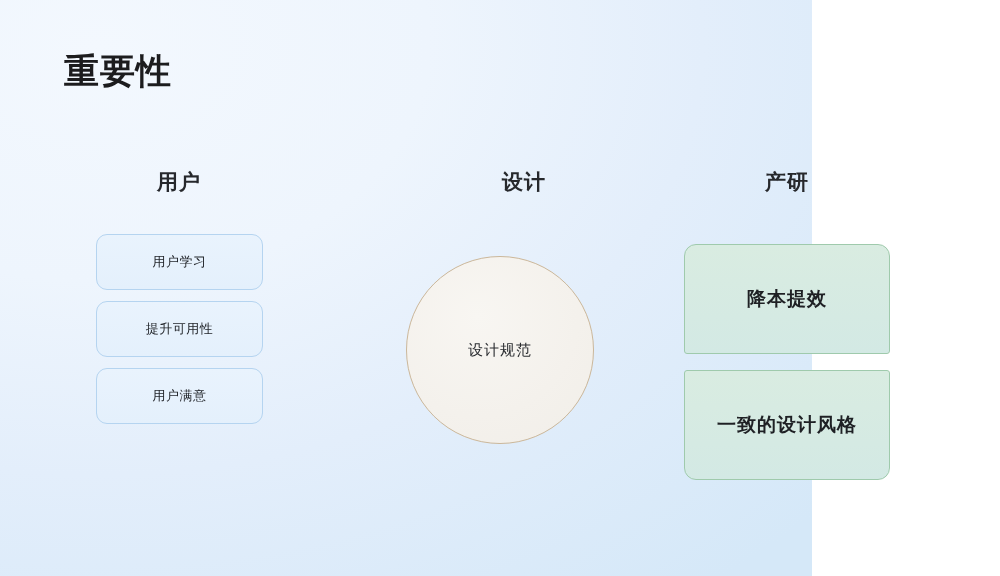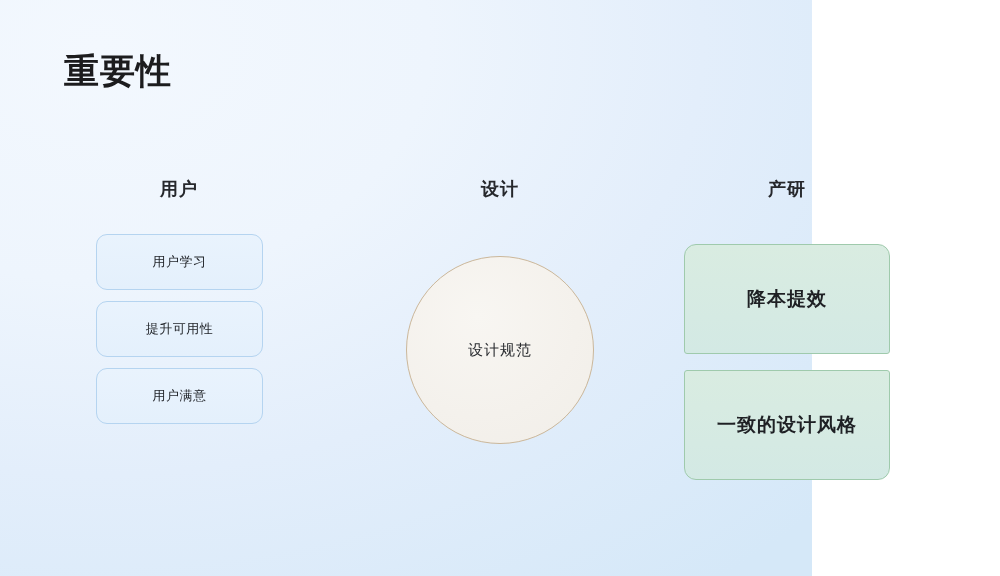--- a/index.html
+++ b/index.html
@@ -33,31 +33,30 @@
     color: #1c1c1e;
     letter-spacing: 1px;
     line-height: 1.2;
     white-space: nowrap;
   }
 
   
   .col-header {
     position: absolute;
     top: 168px;
-    font-size: 18px;
+    font-size: 21px;
     font-weight: bold;
     color: #26282c;
     letter-spacing: 1px;
     text-align: center;
     white-space: nowrap;
     transform: translateX(-50%);
-    margin-top: 9px;
   }
   #header-users  { left: 179px; }
-  #header-design { left: 500px; }
+  #header-design { left: 524px; }
   #header-prod   { left: 787px; }
 
   
   #users-column {
     position: absolute;
     left: 96px;
     top: 234px;
     width: 167px;
     display: flex;
     flex-direction: column;

